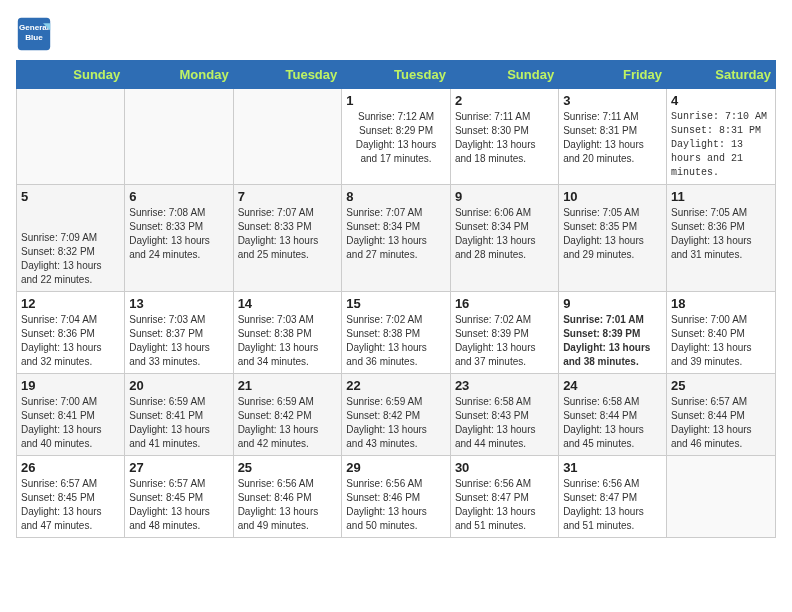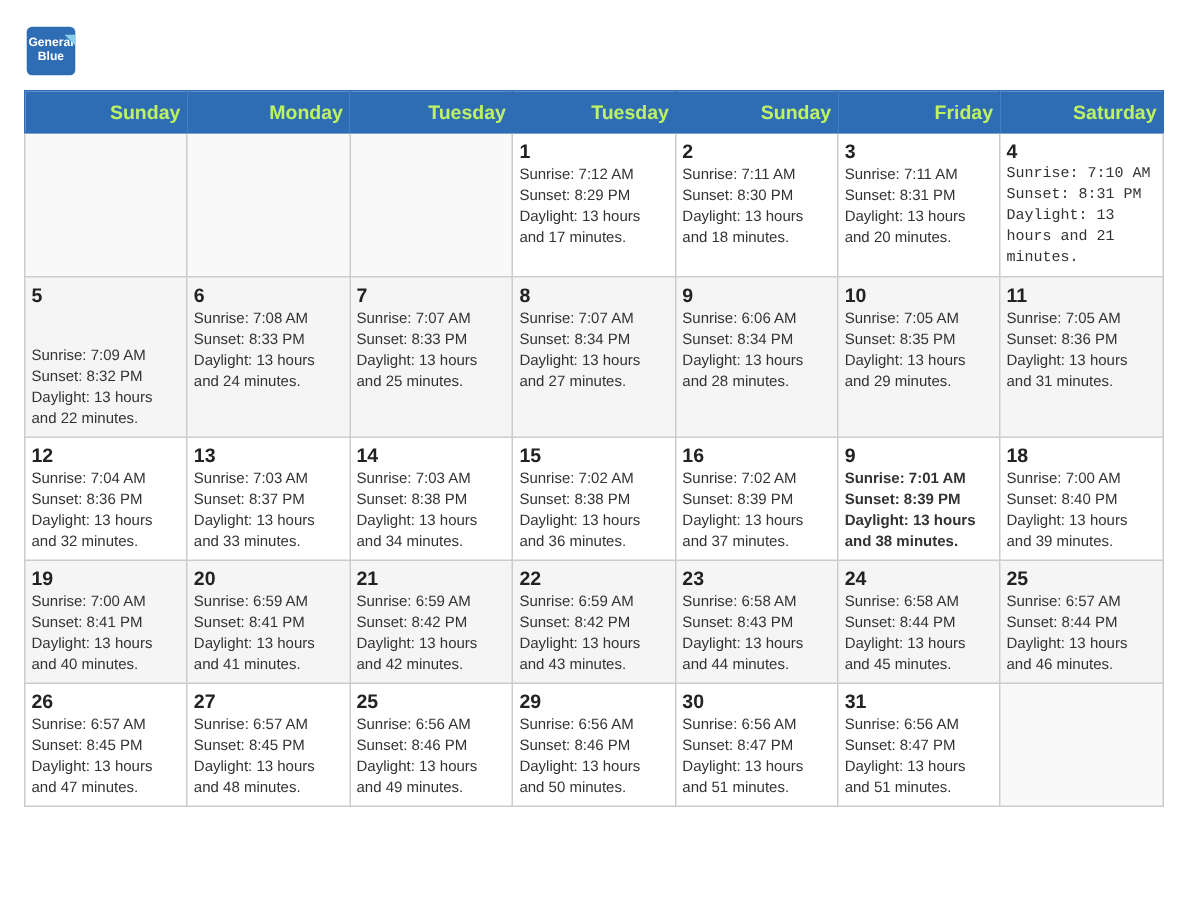--- a/index.html
+++ b/index.html
@@ -120,21 +120,21 @@
         <th>Saturday</th>
       </tr>
   </thead>
   <tbody id="calendar-body">
   <tr>
         <td class="empty-cell"></td>
         <td class="empty-cell"></td>
         <td class="empty-cell"></td>
         <td>
           <div class="day-number">1</div>
-          <div class="day-info" style="white-space: pre-line;">Sunrise: 7:12 AM
+          <div class="day-info" style="white-space: pre-line; text-align: center;">Sunrise: 7:12 AM
 Sunset: 8:29 PM
 Daylight: 13 hours and 17 minutes.</div>
         </td>
         <td>
           <div class="day-number">2</div>
           <div class="day-info" style="white-space: pre-line;">Sunrise: 7:11 AM
 Sunset: 8:30 PM
 Daylight: 13 hours and 18 minutes.</div>
         </td>
         <td>

